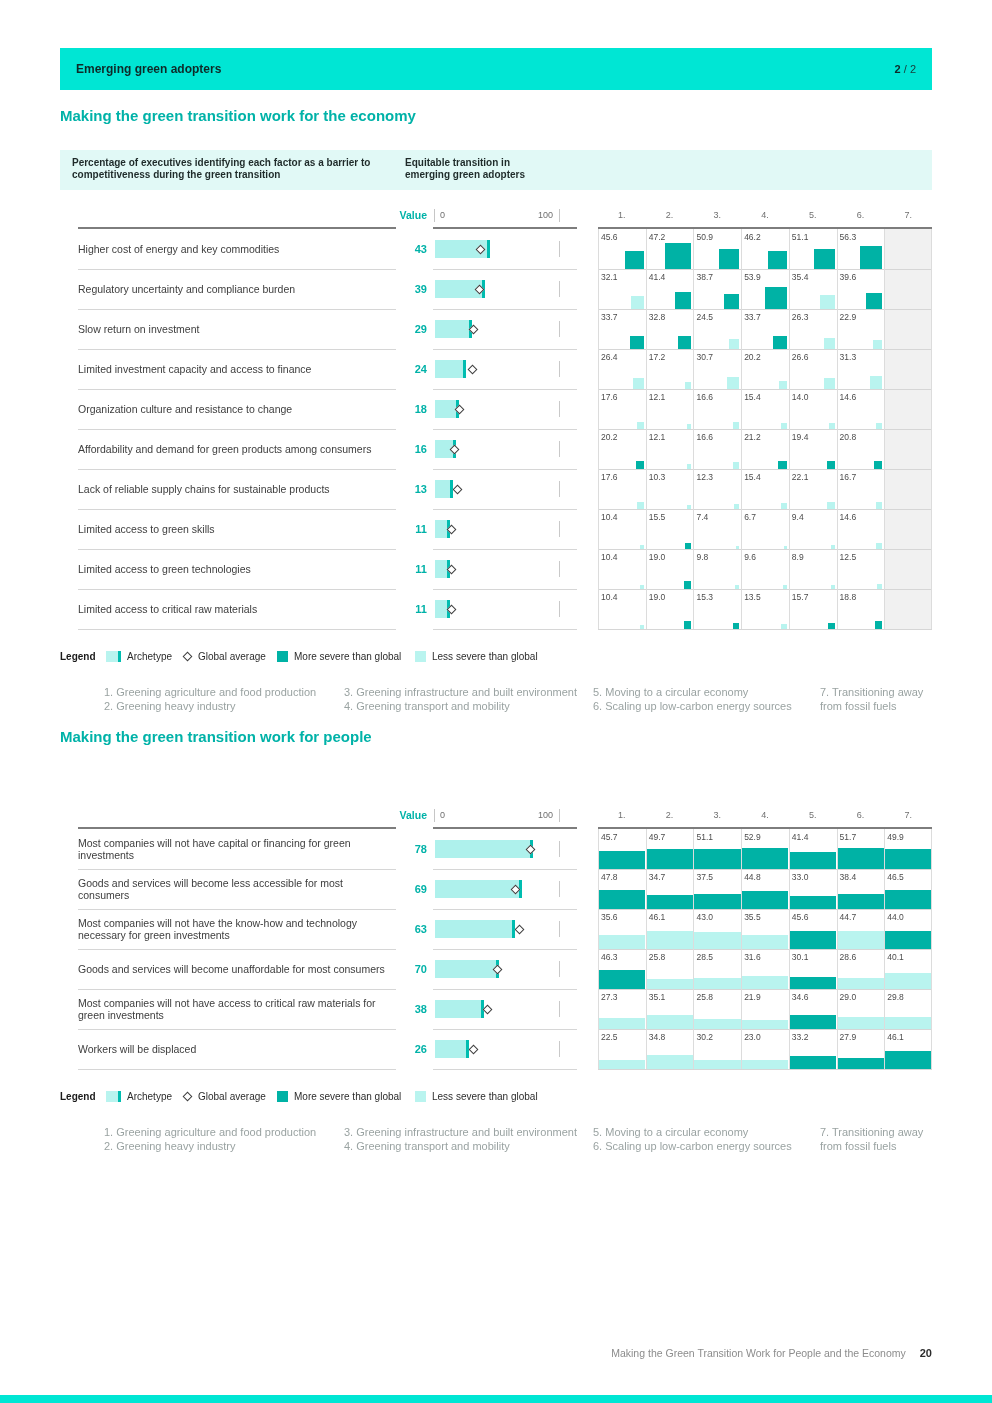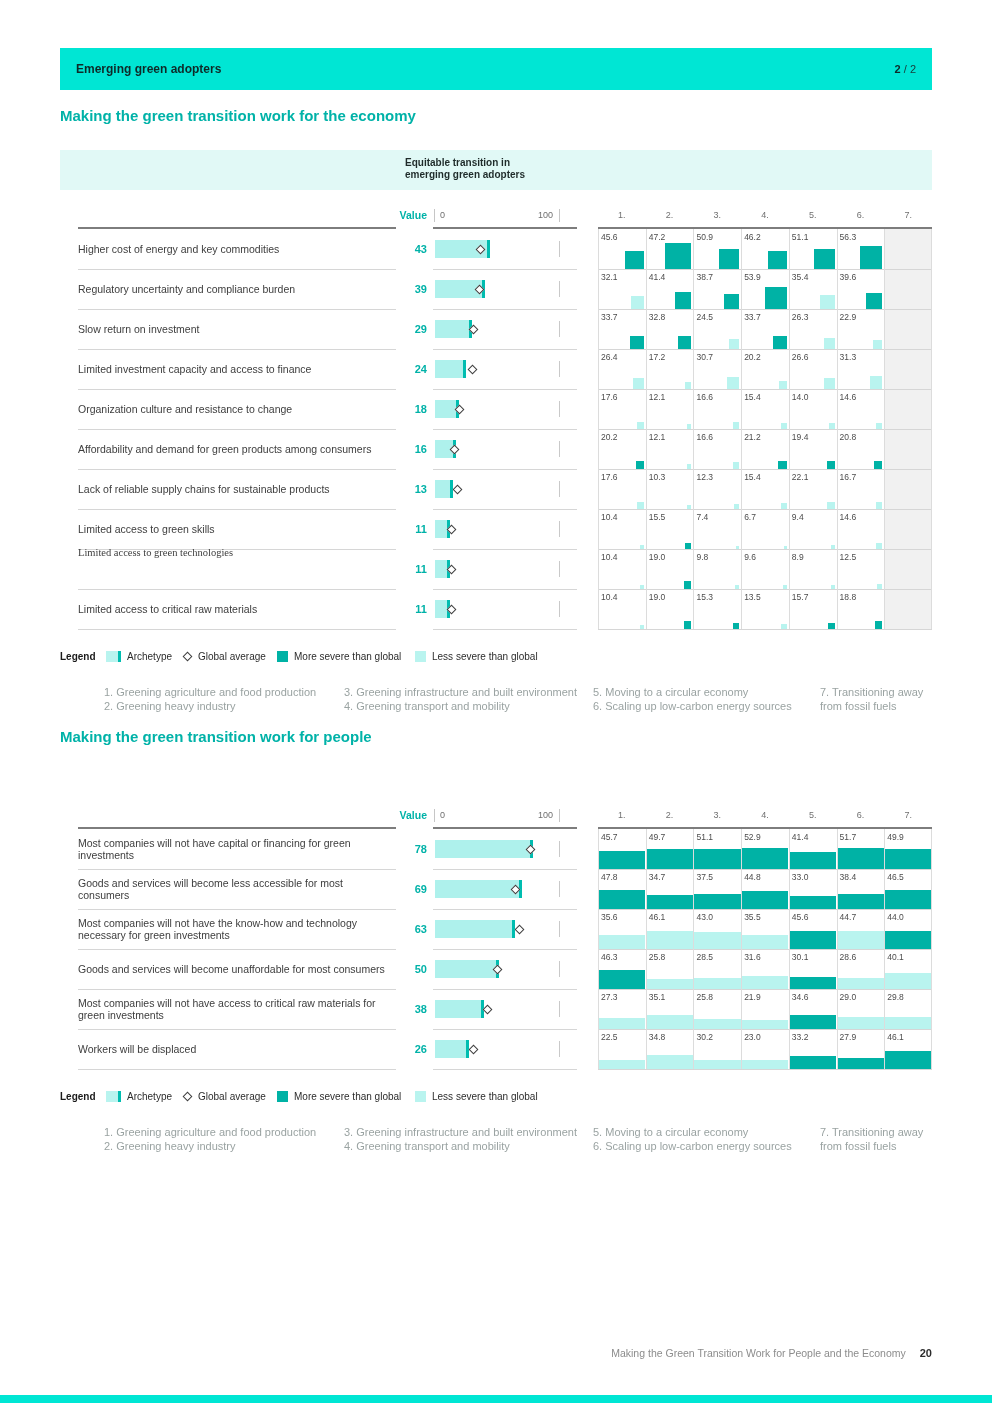--- a/index.html
+++ b/index.html
@@ -51,20 +51,22 @@
 <div class="page">
 
   <div class="topbar">
     <span class="topbar-title">Emerging green adopters</span>
     <span class="pager"><b>2</b><span> / </span><span>2</span></span>
   </div>
 
   <div class="sec-title" style="top:107px;">Making the green transition work for the economy</div>
 
   <div class="banner" style="top:150px;height:40px;">
+    <div class="banner-text" style="left:12px;top:7px;">Percentage of executives identifying each factor as a barrier to
+competitiveness during the green transition</div>
     <div class="banner-text" style="left:345px;top:7px;">Equitable transition in
 emerging green adopters</div>
   </div>
 
   <div class="chart" style="top:205px;height:426px;">
       <div class="hd-value" style="left: 321px; width: 46px;">Value</div>
       <div class="hd-tick" style="left: 374px;"></div>
       <div class="hd-axis" style="left: 380px;">0</div>
       <div class="hd-axis" style="left: 465px; width: 28px; text-align: right;">100</div>
       <div class="hd-tick" style="left: 499px;"></div>
@@ -240,21 +242,21 @@
       <div class="cell-num" style="left: 588.714px; top: 307px;">15.5</div>
       <div class="mark more" style="left: 625.229px; top: 337.8px; width: 6.2px; height: 6.2px;"></div>
       <div class="cell-num" style="left: 636.429px; top: 307px;">7.4</div>
       <div class="mark less" style="left: 676.183px; top: 341.04px; width: 2.96px; height: 2.96px;"></div>
       <div class="cell-num" style="left: 684.143px; top: 307px;">6.7</div>
       <div class="mark less" style="left: 724.177px; top: 341.32px; width: 2.68px; height: 2.68px;"></div>
       <div class="cell-num" style="left: 731.857px; top: 307px;">9.4</div>
       <div class="mark less" style="left: 770.811px; top: 340.24px; width: 3.76px; height: 3.76px;"></div>
       <div class="cell-num" style="left: 779.571px; top: 307px;">14.6</div>
       <div class="mark less" style="left: 816.446px; top: 338.16px; width: 5.84px; height: 5.84px;"></div>
-      <div class="row-label" style="left: 18px; width: 312px; top: 328px; height: 40px; display: flex; align-items: center; font-family: Liberation Serif, serif;">Limited access to green technologies</div>
+      <div class="row-label" style="left: 18px; width: 312px; top: 344px; height: 40px; display: flex; align-items: center;">Limited access to green technologies</div>
       <div class="row-value" style="left: 327px; width: 40px; top: 357.5px;">11</div>
       <div class="bar-fill" style="left: 375px; top: 355px; width: 13.64px;"></div>
       <div class="bar-marker" style="left: 387.14px; top: 355px;"></div>
       <div class="diamond" style="left: 387.62px; top: 360.5px;"></div>
       <div class="row-tick" style="left: 499px; top: 356px;"></div>
       <div class="sep" style="left: 18px; top: 384px; width: 318px;"></div>
       <div class="sep" style="left: 373px; top: 384px; width: 144px;"></div>
       <div class="sep" style="left: 538px; top: 384px; width: 334px;"></div>
       <div class="cell-num" style="left: 541px; top: 347px;">10.4</div>
       <div class="mark less" style="left: 579.554px; top: 379.84px; width: 4.16px; height: 4.16px;"></div>
@@ -419,21 +421,21 @@
       <div class="mark less" style="left: 633.929px; top: 126.8px; width: 46.7143px; height: 17.2px;"></div>
       <div class="cell-num" style="left: 684.143px; top: 107px;">35.5</div>
       <div class="mark less" style="left: 681.643px; top: 129.8px; width: 46.7143px; height: 14.2px;"></div>
       <div class="cell-num" style="left: 731.857px; top: 107px;">45.6</div>
       <div class="mark more" style="left: 729.357px; top: 125.76px; width: 46.7143px; height: 18.24px;"></div>
       <div class="cell-num" style="left: 779.571px; top: 107px;">44.7</div>
       <div class="mark less" style="left: 777.071px; top: 126.12px; width: 46.7143px; height: 17.88px;"></div>
       <div class="cell-num" style="left: 827.286px; top: 107px;">44.0</div>
       <div class="mark more" style="left: 824.786px; top: 126.4px; width: 46.7143px; height: 17.6px;"></div>
       <div class="row-label" style="left: 18px; width: 312px; top: 144px; height: 40px; display: flex; align-items: center;">Goods and services will become unaffordable for most consumers</div>
-      <div class="row-value" style="left: 327px; width: 40px; top: 157.5px;">50</div>
+      <div class="row-value" style="left: 327px; width: 40px; top: 157.5px;">70</div>
       <div class="bar-fill" style="left: 375px; top: 155px; width: 62px;"></div>
       <div class="bar-marker" style="left: 435.5px; top: 155px;"></div>
       <div class="diamond" style="left: 433.5px; top: 160.5px;"></div>
       <div class="row-tick" style="left: 499px; top: 156px;"></div>
       <div class="sep" style="left: 18px; top: 184px; width: 318px;"></div>
       <div class="sep" style="left: 373px; top: 184px; width: 144px;"></div>
       <div class="sep" style="left: 538px; top: 184px; width: 334px;"></div>
       <div class="cell-num" style="left: 541px; top: 147px;">46.3</div>
       <div class="mark more" style="left: 538.5px; top: 165.48px; width: 46.7143px; height: 18.52px;"></div>
       <div class="cell-num" style="left: 588.714px; top: 147px;">25.8</div>

